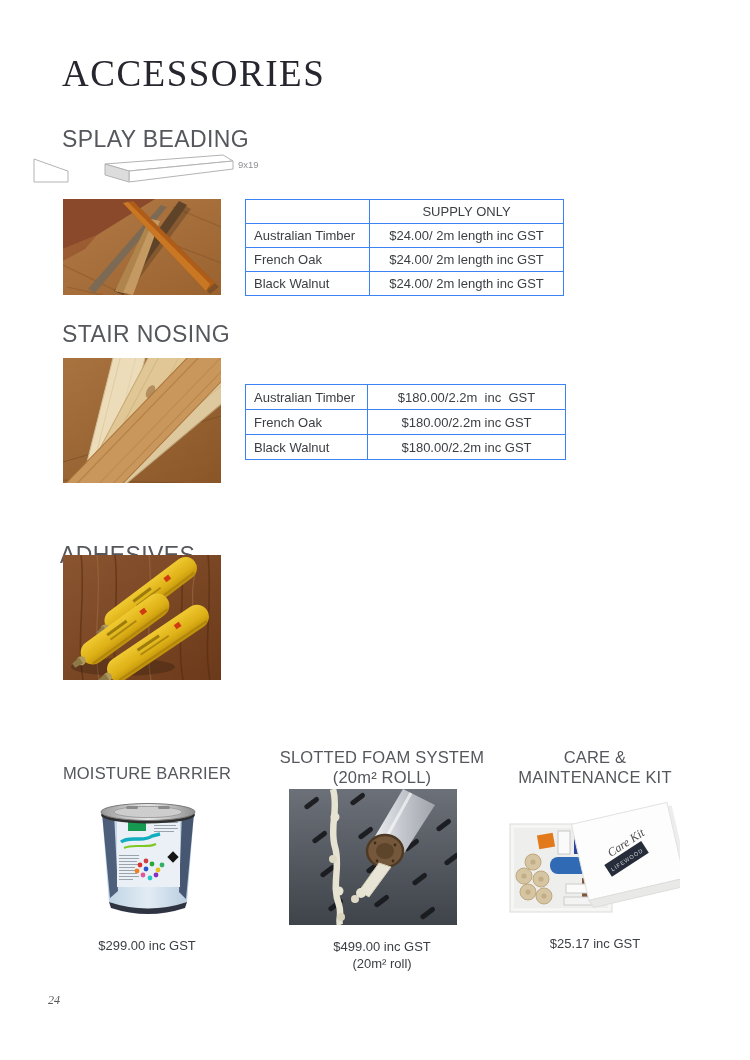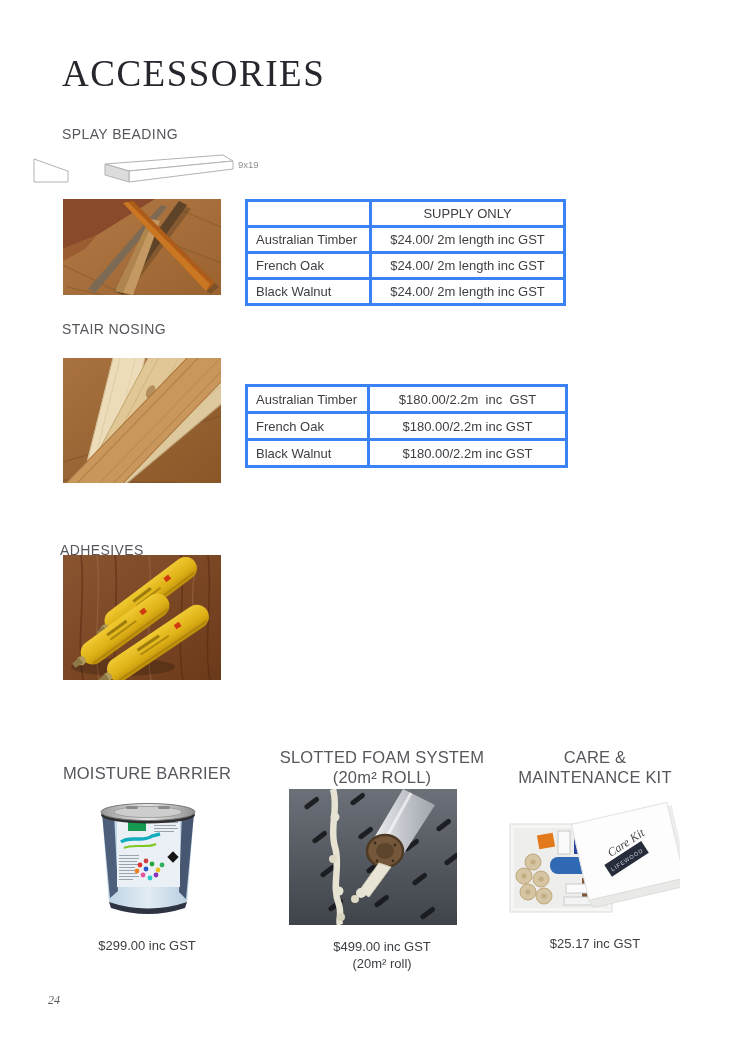--- a/index.html
+++ b/index.html
@@ -1,35 +1,35 @@
 <!DOCTYPE html>
 <html><head>
 <meta charset="utf-8">
 <style>
   html,body{margin:0;padding:0;background:#ffffff;}
   .page{position:relative;width:683px;height:1060px;background:#ffffff;overflow:hidden;
         font-family:"Liberation Sans",sans-serif;}
   .abs{position:absolute;}
   .title{left:62px;top:52px;font-family:"Liberation Serif",serif;font-weight:400;
          font-size:37px;color:#26262e;letter-spacing:1.5px;}
-  .sec-h{font-size:14px;color:#55575c;letter-spacing:.4px;}
+  .sec-h{font-size:23px;color:#55575c;letter-spacing:.4px;}
   .h-splay{left:62px;top:126px;}
   .h-stair{left:62px;top:321px;}
   .h-adh{left:60px;top:518px;margin-top:24px;}
   .diagram{left:33px;top:151px;}
   .dim-label{left:238px;top:159px;font-size:9.5px;color:#8f9093;}
   .photo{display:block;}
   .photo-splay{left:63px;top:199px;}
   .photo-stair{left:63px;top:358px;}
   .photo-adh{left:63px;top:555px;}
   .photo-bucket{left:88px;top:797px;}
   .photo-foam{left:289px;top:789px;}
   .photo-kit{left:508px;top:794px;}
   table{border-collapse:collapse;font-size:13px;color:#3b3e42;table-layout:fixed;}
-  td{border:3px solid #3b82f6;padding:0;overflow:hidden;}
+  td{border:1px solid #3b82f6;padding:0;overflow:hidden;}
   .t-splay{left:245px;top:199px;width:318px;}
   .t-splay td{height:23px;}
   .t-stair{left:245px;top:384px;width:320px;}
   .t-stair td{height:24px;}
   .t-adh{left:245px;top:594px;width:400px;}
   .t-adh td{height:23px;}
   .pcell{padding-left:8px;text-align:left;}
   .vcell{text-align:center;white-space:pre-wrap;}
   .lcell{padding-left:12px;text-align:left;}
   .hcell{text-align:center;}

